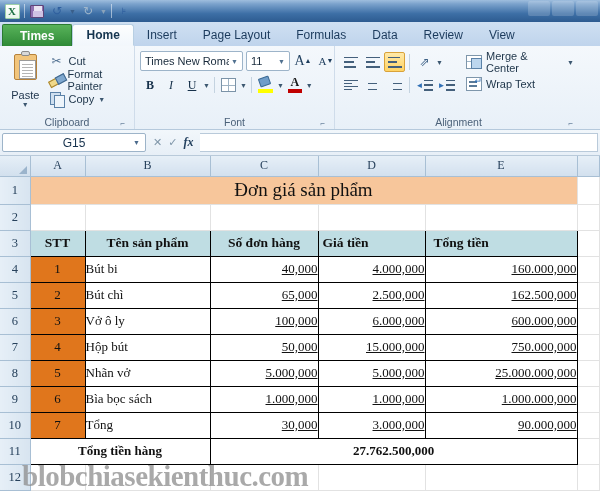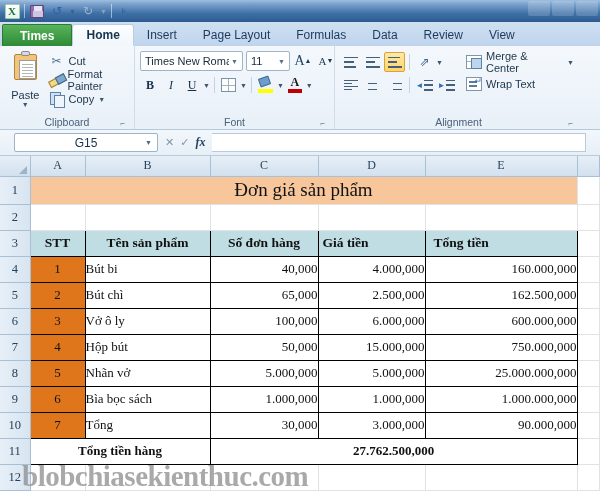--- a/index.html
+++ b/index.html
@@ -150,21 +150,21 @@
   .wrap-ico{ position:relative;width:16px;height:14px;border:1px solid #7e96ab;background:#fff; }
   .wrap-ico:before{content:"";position:absolute;left:2px;top:3px;width:8px;height:1.5px;background:#5b7b99;box-shadow:0 4px 0 #5b7b99;}
   .wrap-ico:after{content:"↵";position:absolute;right:-1px;top:-2px;font-size:9px;color:#2f6fb5;}
   .merge-ico{ position:relative;width:17px;height:14px;border:1px solid #7e96ab;background:#fff; }
   .merge-ico:before{content:"";position:absolute;left:0;top:5px;width:100%;height:1px;background:#9fb6c9;}
   .merge-ico:after{content:"";position:absolute;left:4px;top:2px;width:9px;height:9px;background:#bcd6ee;border:1px solid #5b82a8;}
 
   
   .formulabar{
     height:26px; background:linear-gradient(to bottom,#f2f7fb,#e7eff7);
-    border-bottom:1px solid #b9cada; display:flex; align-items:center; padding:0 14px;
+    border-bottom:1px solid #b9cada; display:flex; align-items:center; padding:0 2px;
   }
   .namebox{
     width:144px;height:19px;background:#fff;border:1px solid #9db4c9;border-radius:2px;
     display:flex;align-items:center;justify-content:center;position:relative;
     font-size:12px;color:#16324d;
   }
   .namebox .nb-dd{ position:absolute;right:5px;font-size:7px;color:#4a6a8c; }
   .fb-btns{ display:flex;align-items:center;gap:6px;padding:0 7px;color:#7f96a9;font-size:11px; }
   .fx{ font:italic bold 12px "Liberation Serif",serif;color:#23415f; }
   .fb-input{ flex:1;height:19px;background:#fff;border:1px solid #b9cada;border-left:none; }
@@ -195,21 +195,21 @@
   .title-cell{
     background:#f7c69b; text-align:center;
     font-size:19px; font-family:"Liberation Serif",serif; color:#111;
   }
   .hdr-cell{
     background:#bfdde3; font-weight:bold; text-align:center;
     border:1px solid #000 !important; font-size:13.5px;
   }
   .stt-cell{ background:#e0761c; text-align:center; border:1px solid #000 !important; }
   .txt-cell{ text-align:left; border:1px solid #000 !important; padding-left:5px; }
-  .num-cell{ text-align:right; border:1px solid #000 !important; padding-right:4px; }
+  .num-cell{ text-align:right; border:1px solid #000 !important; padding-right:4px;text-decoration:underline; }
   .total-lbl{ font-weight:bold; text-align:center; border:1px solid #000 !important; }
   .total-val{ font-weight:bold; text-align:center; border:1px solid #000 !important; }
   .blank{ background:#fff; }
   .watermark{
     position:absolute; left:22px; bottom:-2px;
     font:bold 29px "Liberation Serif",serif; color:#8d8d8d; opacity:.75;
     letter-spacing:-.5px; white-space:nowrap; pointer-events:none;
   }
 </style>
 </head>

